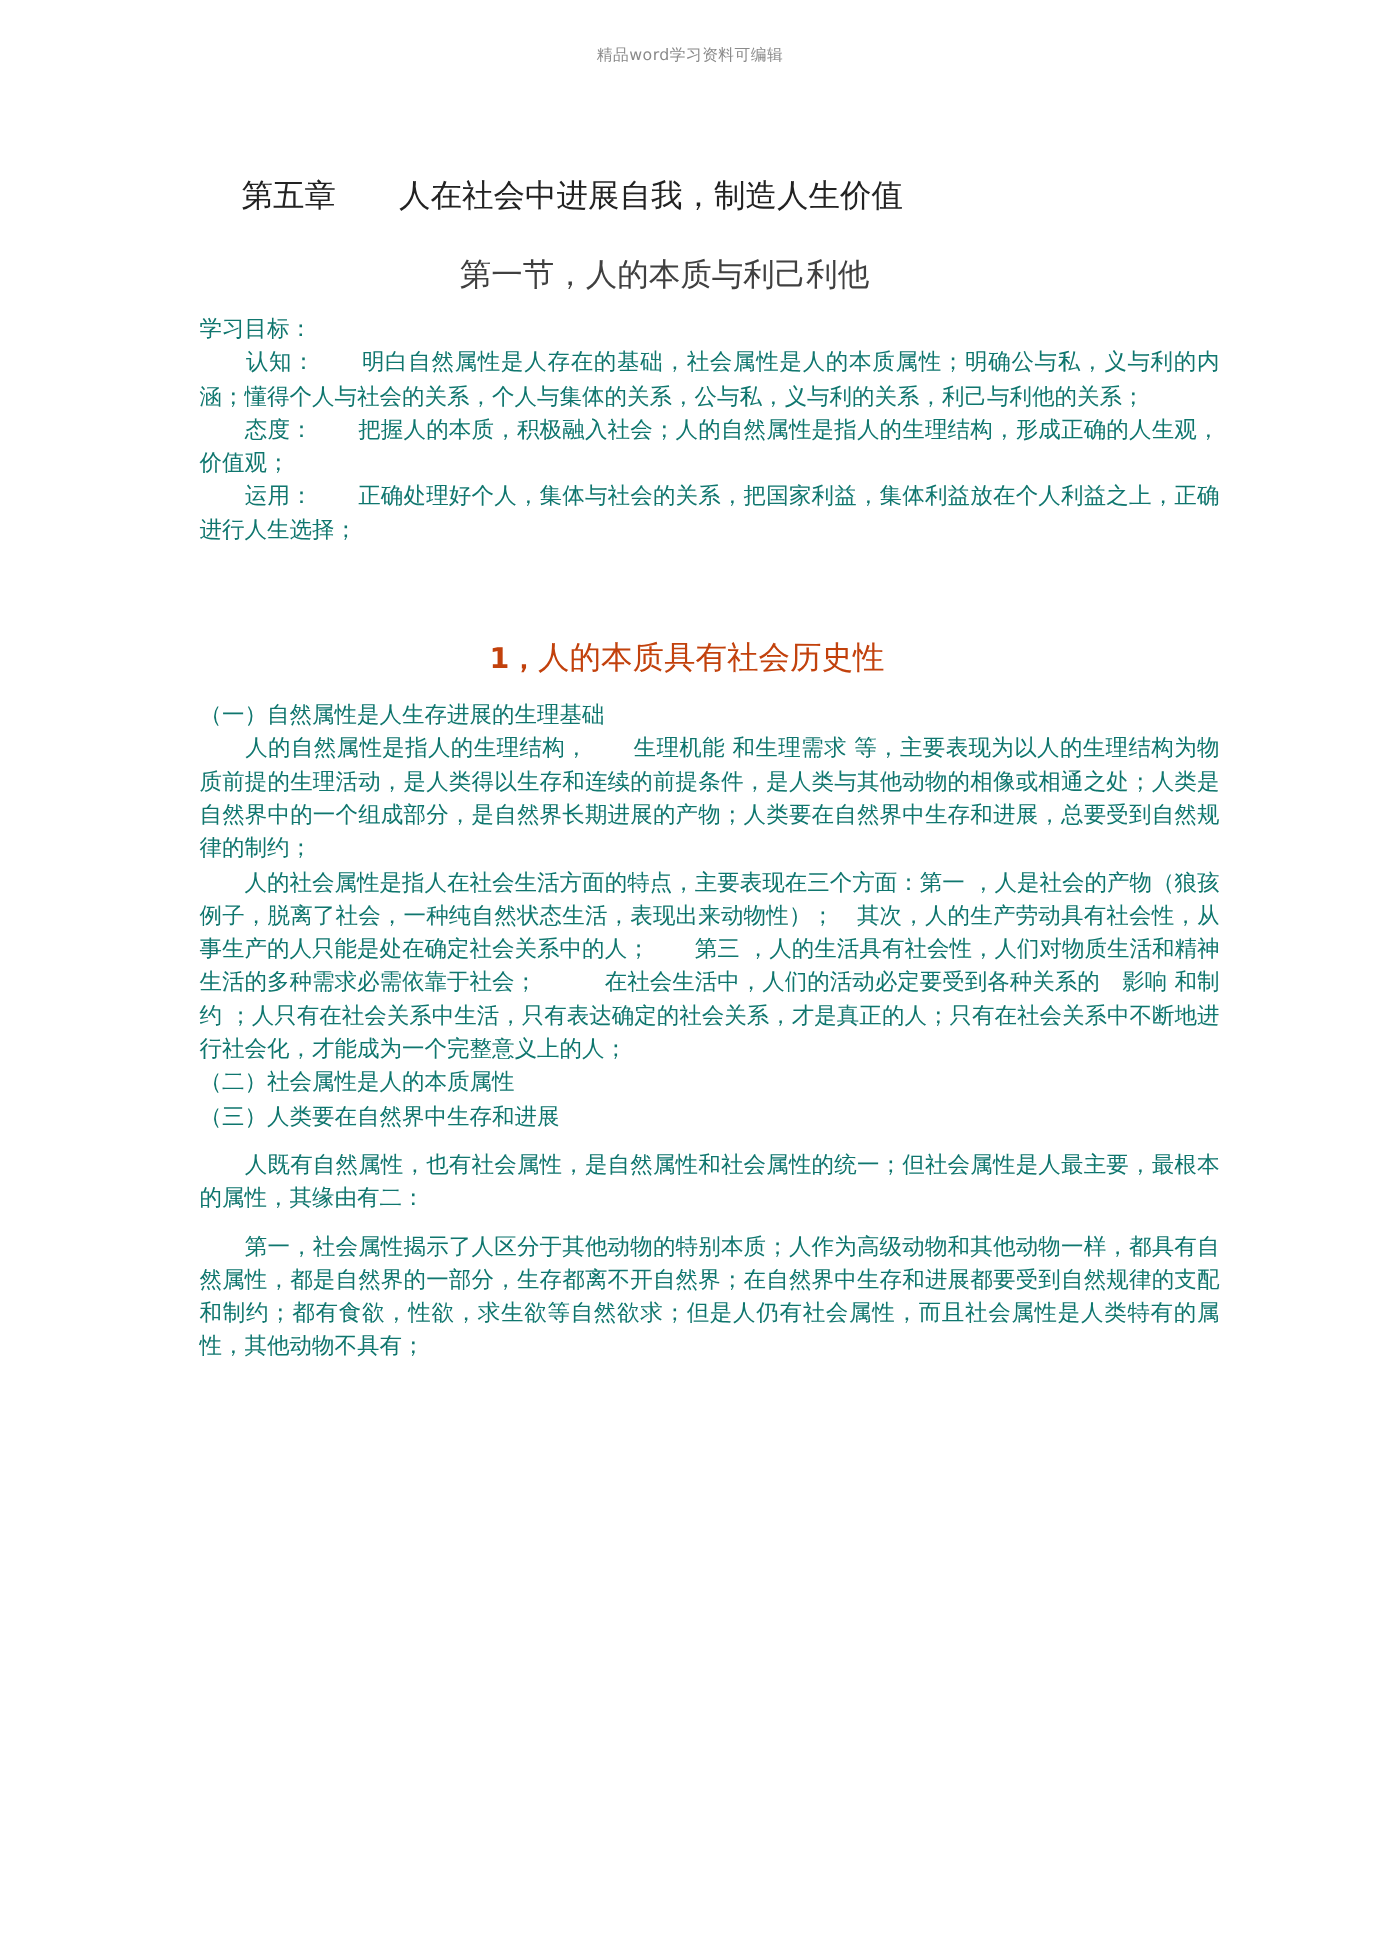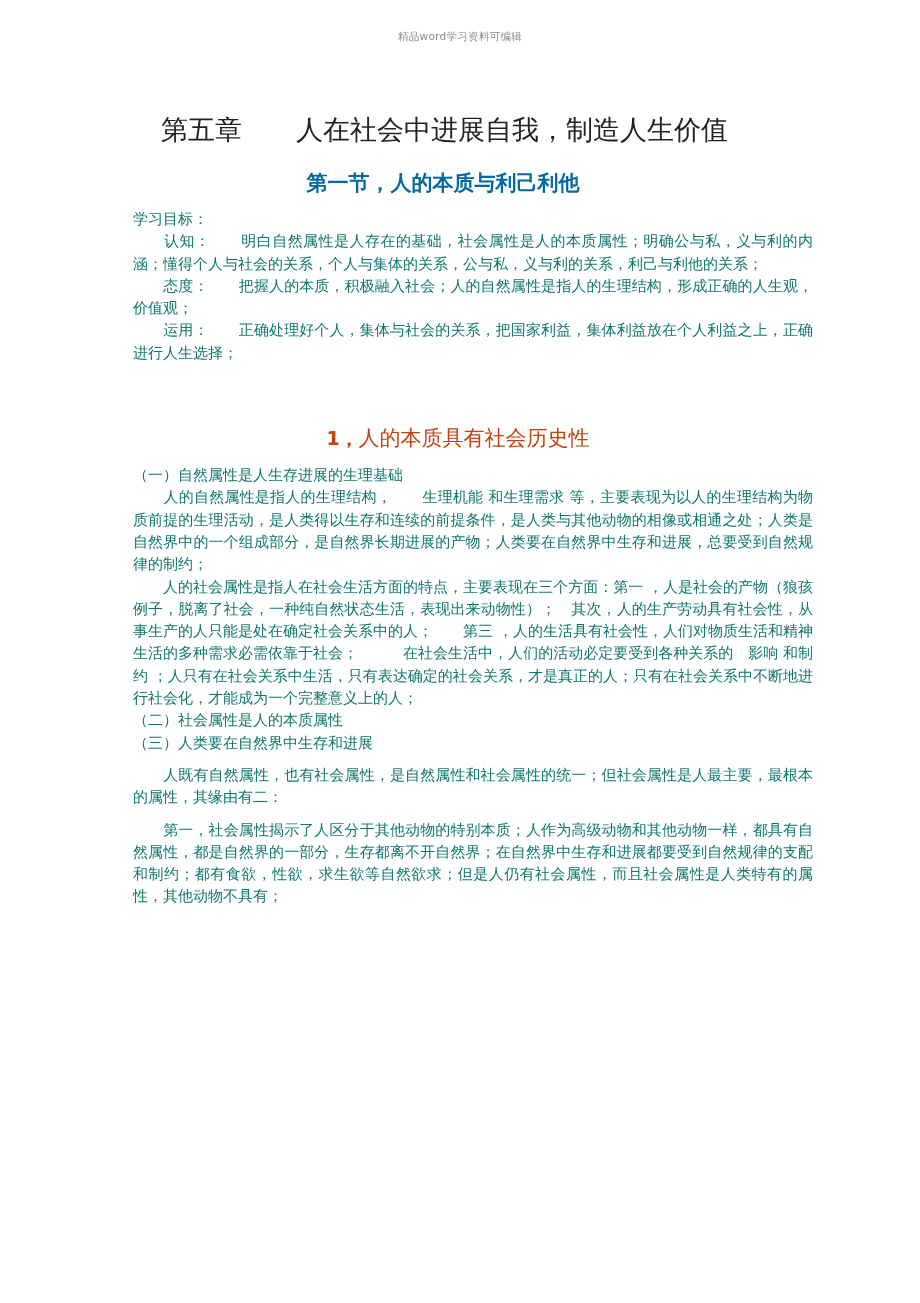--- a/index.html
+++ b/index.html
@@ -46,21 +46,21 @@
   }
   
   .content {
     position: absolute;
     left: 133px;
     top: 108px;
     width: 680px;
   }
   
   .chapter-title {
-    font-size: 27px;
+    font-size: 21px;
     line-height: 44px;
     color: #222;
     margin: 0 0 6px 0;
     padding-left: 28px;
     white-space: pre;
     font-weight: normal;
   }
   
   .toc {
     margin: 0;
@@ -83,25 +83,25 @@
   }
   .toc-indent {
     display: inline-block;
     width: 92px;
   }
   
   .section-heading {
     font-size: 21px;
     line-height: 46px;
     text-align: center;
-    color: #0369a1;
+    color: #404040;
     margin: 8px 0 2px 0;
     padding-right: 60px;
     white-space: pre;
-    font-weight: bold;
+    font-weight: normal;
   }
   .sub-heading {
     font-size: 21px;
     line-height: 40px;
     text-align: center;
     color: #c2410c;
     margin: 24px 0 6px 0;
     padding-right: 30px;
     white-space: pre;
     font-weight: normal;

